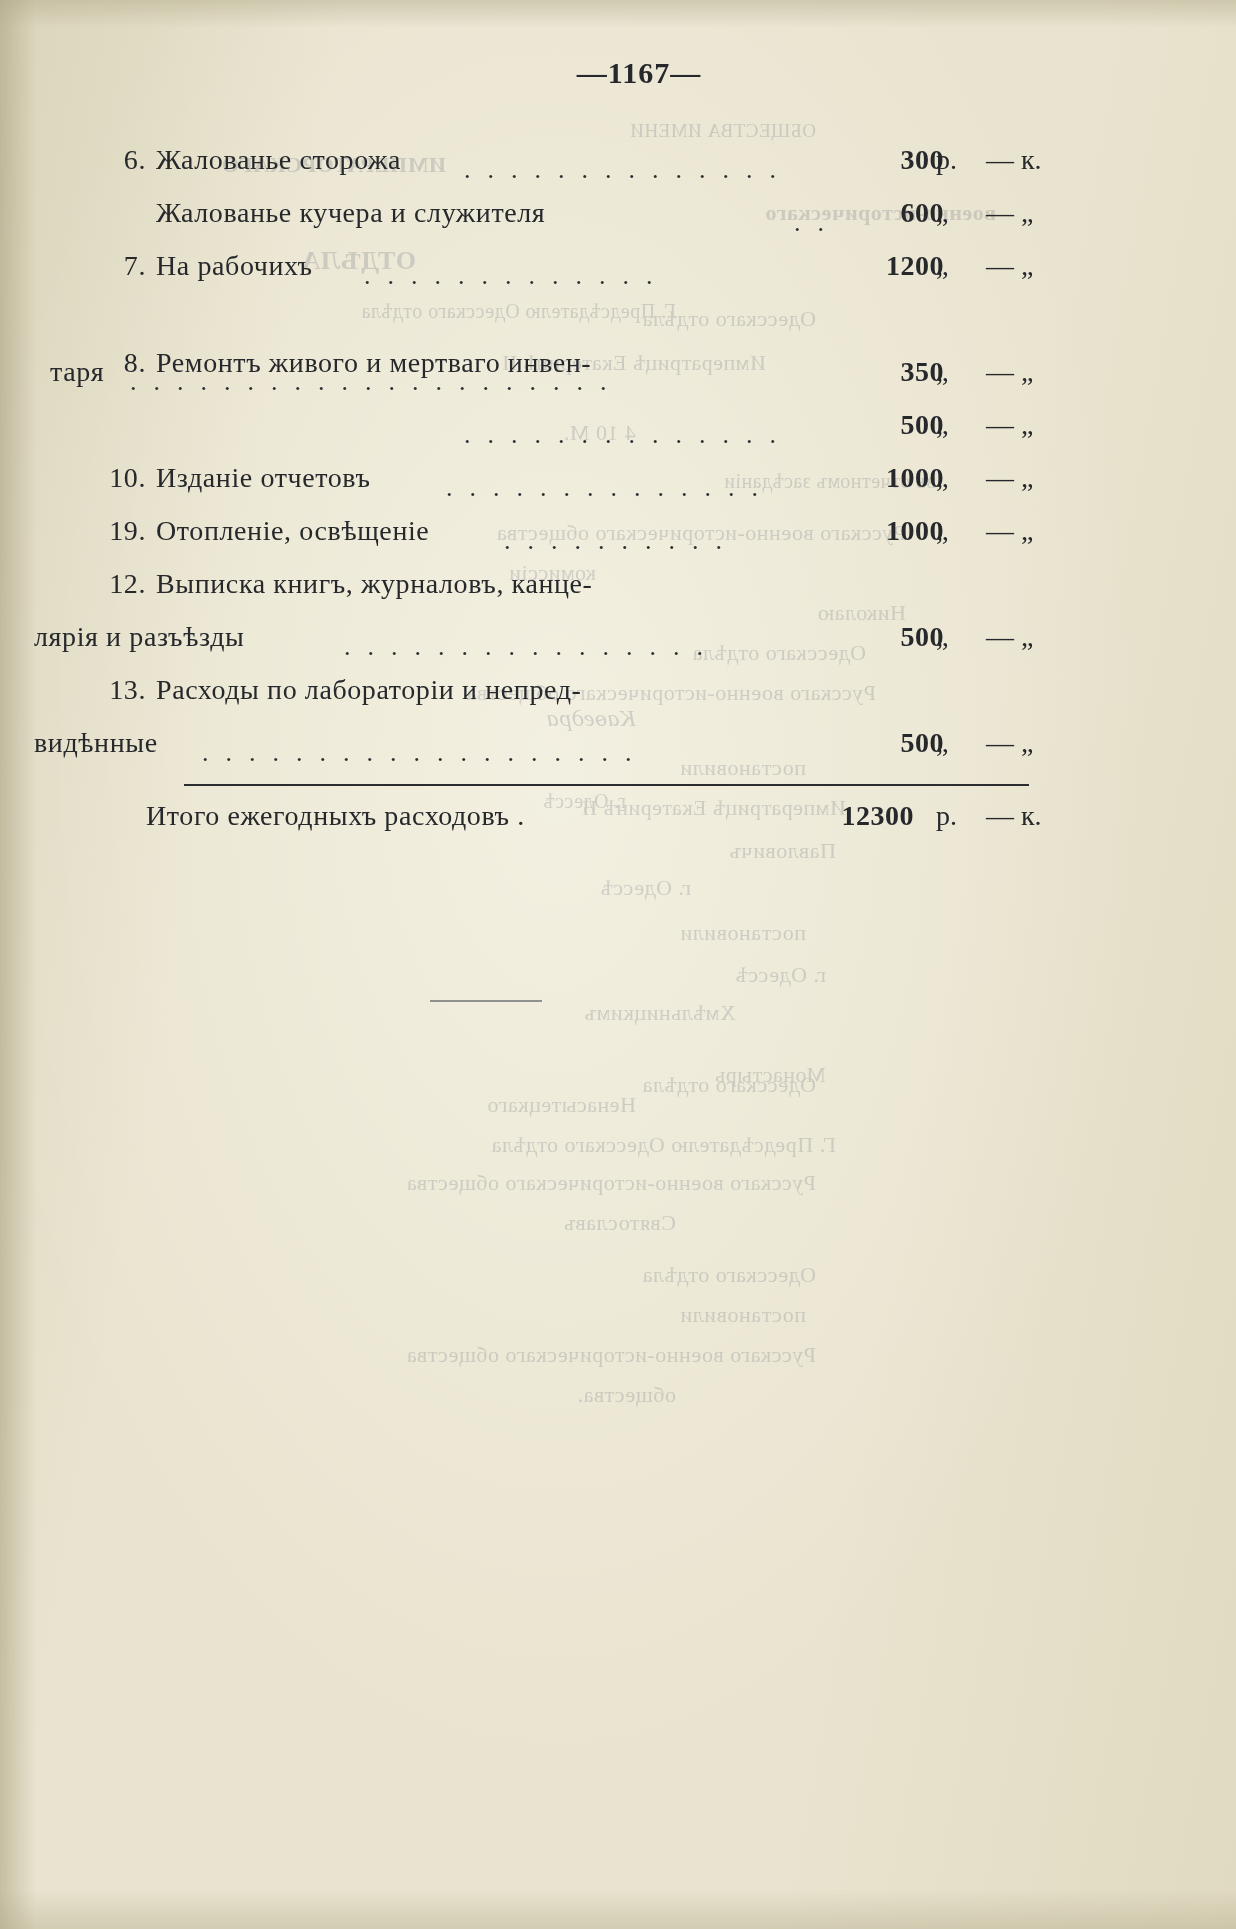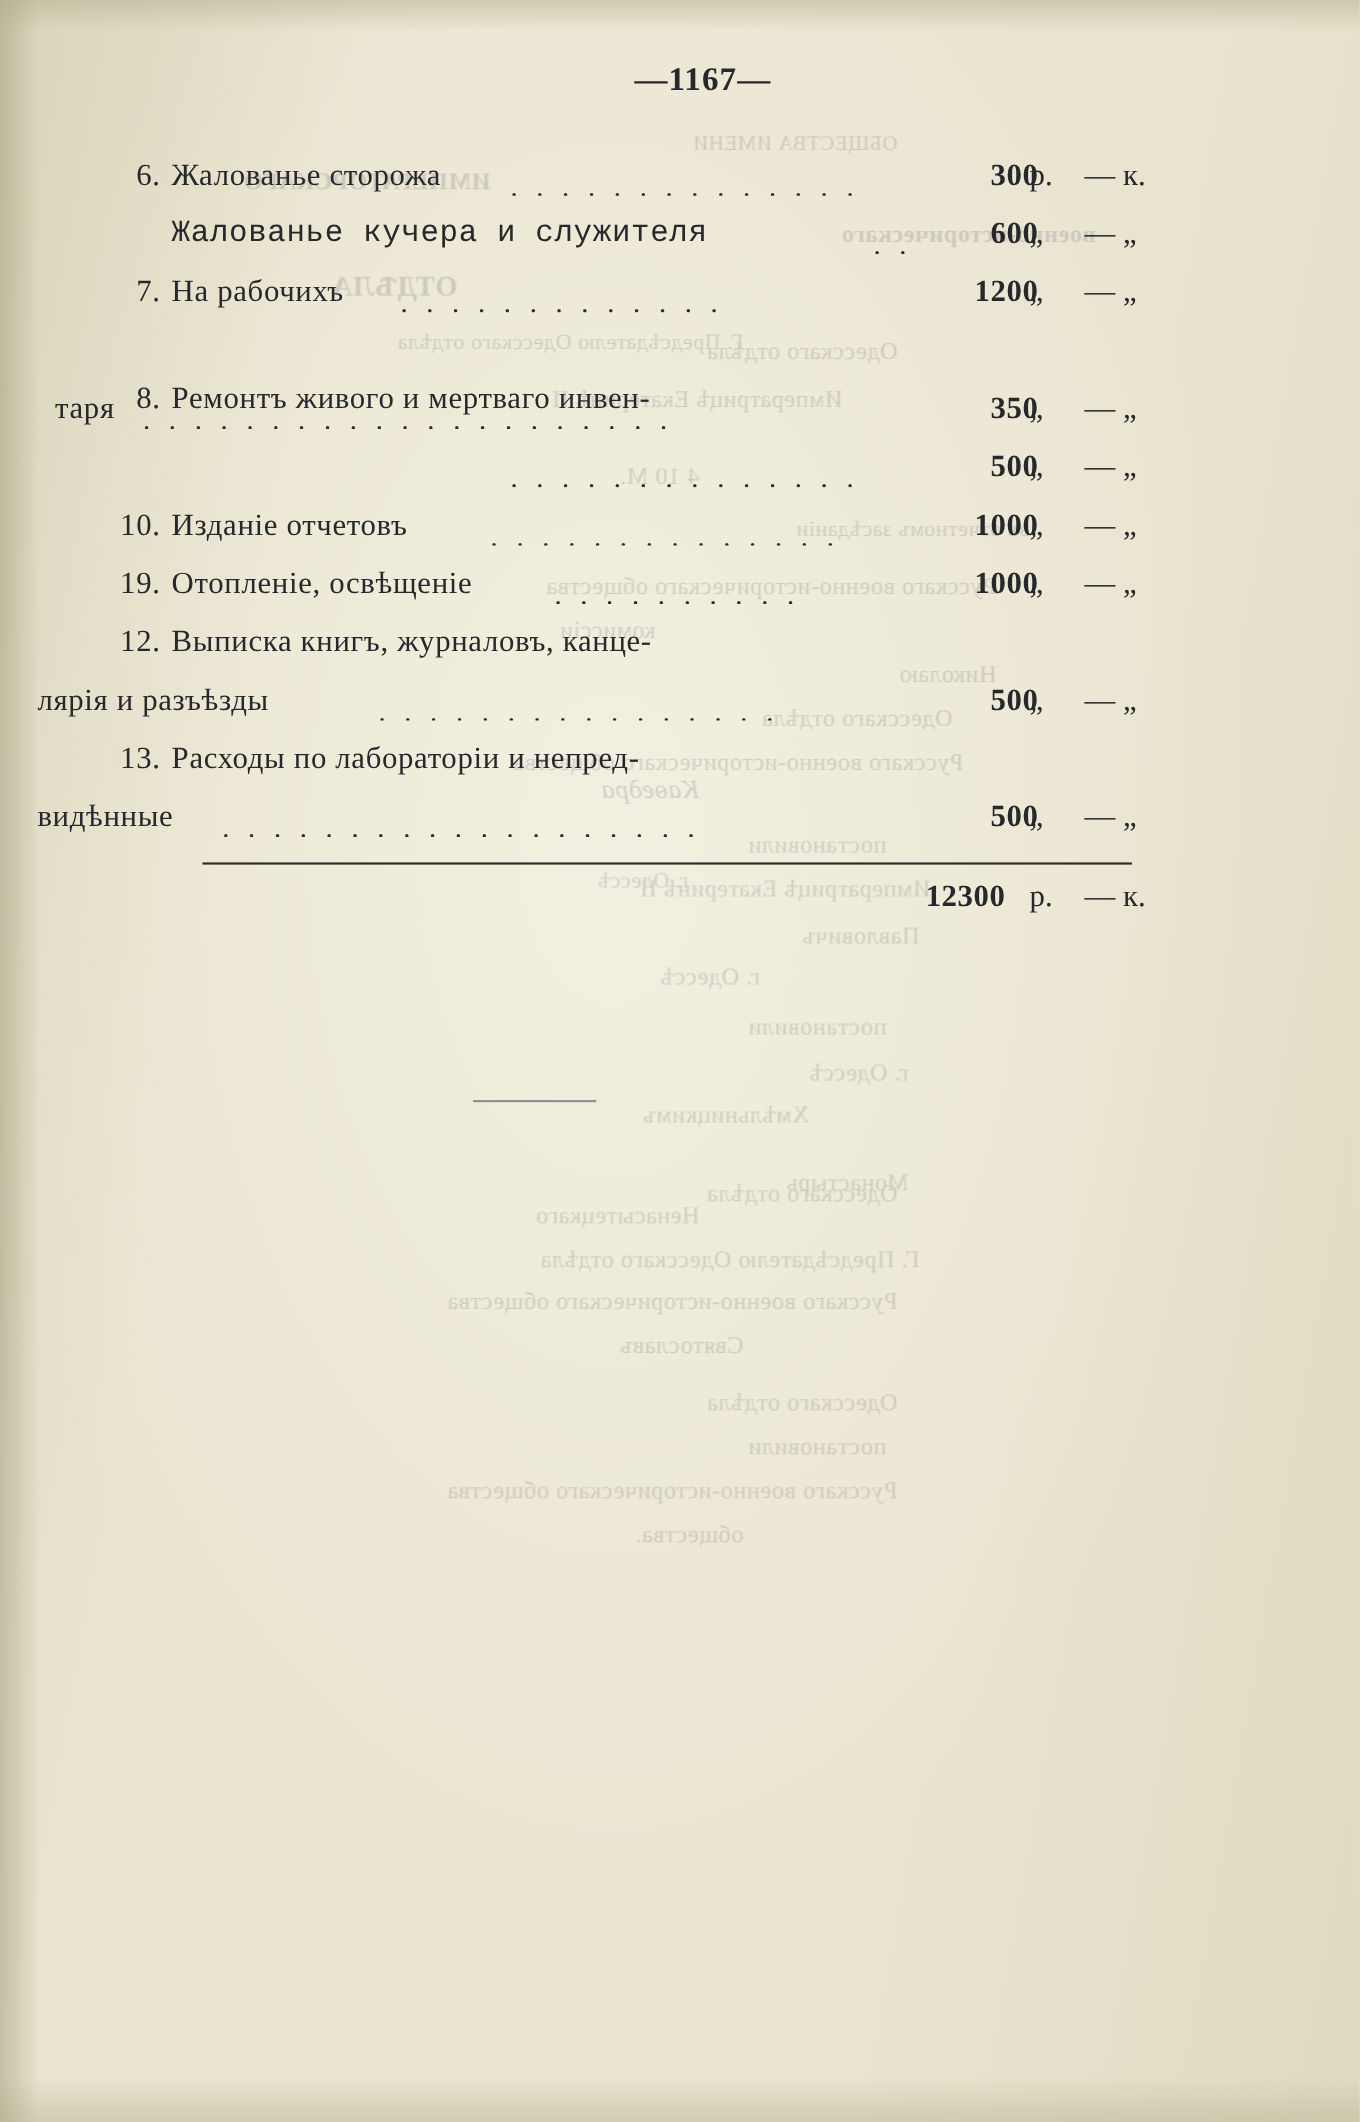--- a/index.html
+++ b/index.html
@@ -219,21 +219,21 @@
 
   <div class="content">
       <div class="row">
         <div class="rowtext" style="left: 56px;"><span class="num">6.</span><span>Жалованье сторожа</span></div>
         <div class="leaders" style="left: 430px; width: 330px;">...............</div>
         <div class="amount" style="left: 790px; font-family: Liberation Serif, serif;">300</div>
         <div class="unit1">р.</div>
         <div class="unit2">— к.</div>
       </div>
       <div class="row">
-        <div class="rowtext" style="left: 56px; font-family: Liberation Mono, monospace;"><span class="num"></span><span>Жалованье кучера и служителя</span></div>
+        <div class="rowtext" style="left: 56px;"><span class="num"></span><span>Жалованье кучера и служителя</span></div>
         <div class="leaders" style="left: 760px; width: 60px;">..</div>
         <div class="amount" style="left: 790px;">600</div>
         <div class="unit1">„</div>
         <div class="unit2">—  „</div>
       </div>
       <div class="row">
         <div class="rowtext" style="left: 56px;"><span class="num">7.</span><span>На рабочихъ</span></div>
         <div class="leaders" style="left: 330px; width: 430px;">.............</div>
         <div class="amount" style="left: 790px;">1200</div>
         <div class="unit1">„</div>
@@ -286,20 +286,21 @@
         <div class="rowtext" style="left: 0px;"><span>видѣнные</span></div>
         <div class="leaders" style="left: 168px; width: 592px;">...................</div>
         <div class="amount" style="left: 790px;">500</div>
         <div class="unit1">„</div>
         <div class="unit2">—  „</div>
       </div>
       <div style="position: relative; height: 18px;">
         <div class="rule" style="top: 8px;"></div>
       </div>
       <div class="total">
+        <div class="label">Итого ежегодныхъ расходовъ .</div>
         <div class="amount" style="left: 760px;">12300</div>
         <div class="unit1" style="top: 6px;">р.</div>
         <div class="unit2" style="top: 6px;">— к.</div>
       </div>
     </div>
 
   <div class="divider-short"></div>
 
 </div>
 

